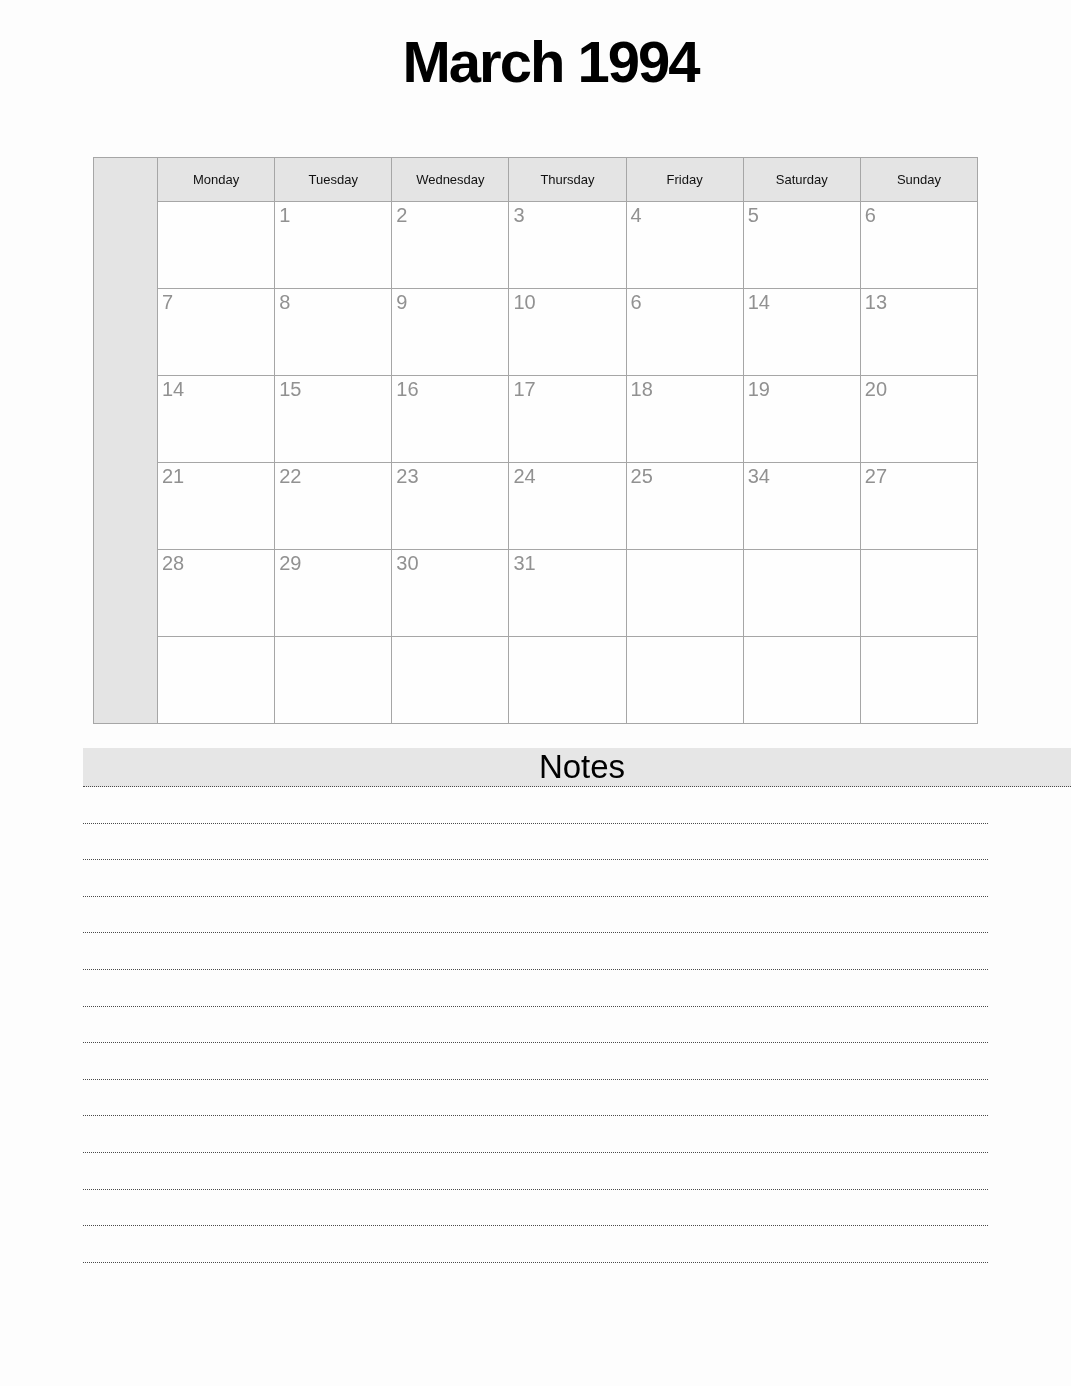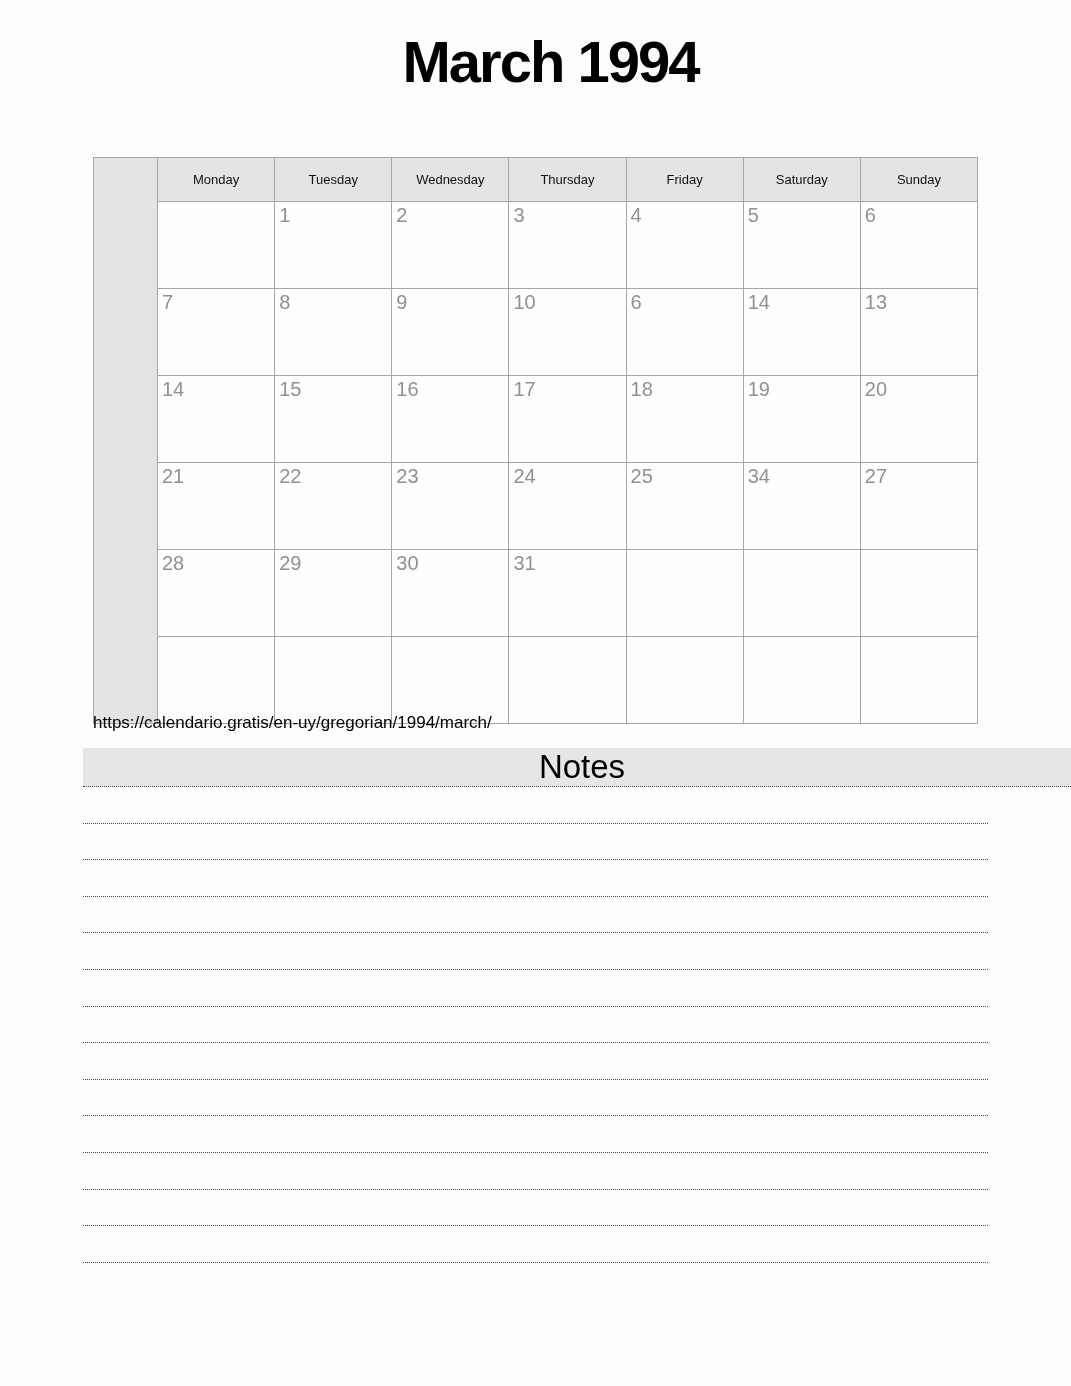--- a/index.html
+++ b/index.html
@@ -173,21 +173,20 @@
         <td class="day"></td>
         <td class="day"></td>
         <td class="day"></td>
         <td class="day"></td>
         <td class="day"></td>
         <td class="day"></td>
       </tr>
     </tbody>
   </table>
 
-  <div class="source-url">https://calendario.gratis/en-uy/gregorian/1994/march/</div>
 
   <div class="notes-bar">
     <span>Notes</span>
   </div>
 
   <div class="note-lines" id="note-lines">
       <div class="note-line"></div>
       <div class="note-line"></div>
       <div class="note-line"></div>
       <div class="note-line"></div>

